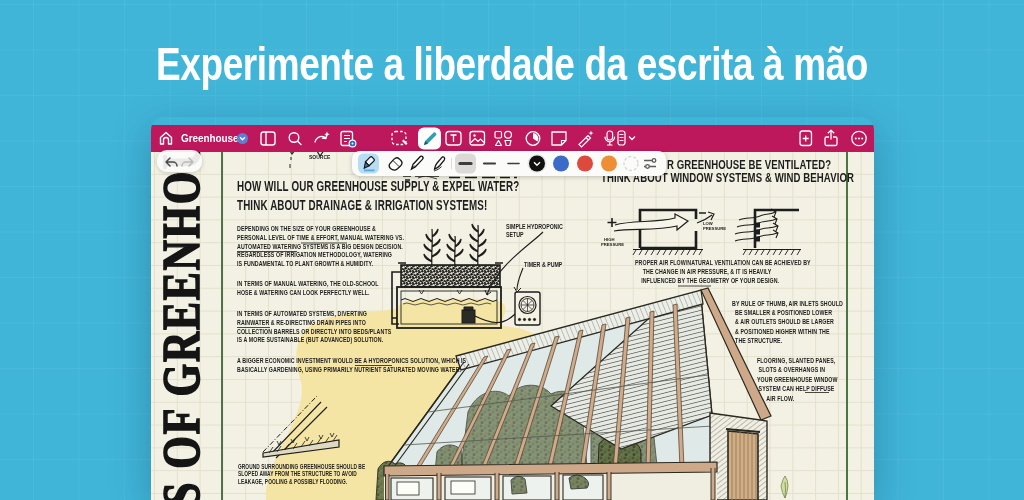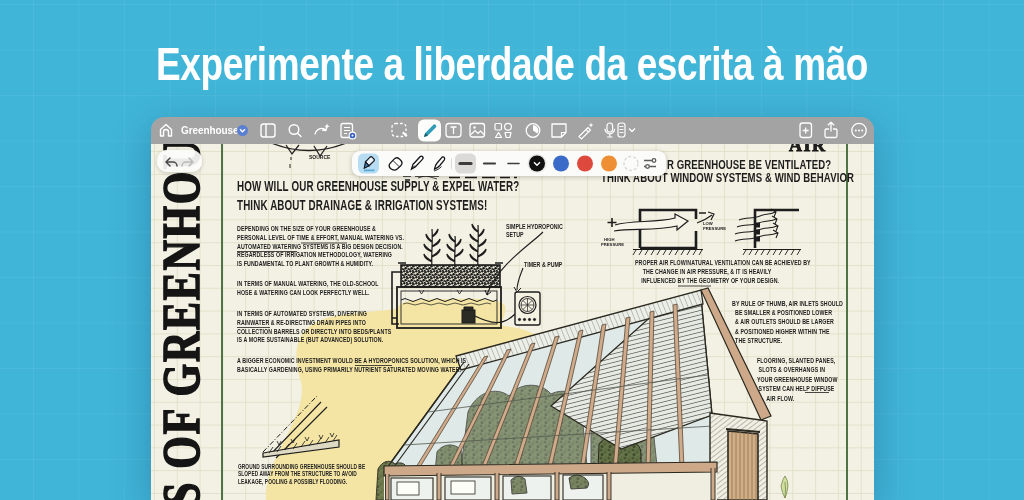--- a/index.html
+++ b/index.html
@@ -10,21 +10,21 @@
       linear-gradient(90deg, rgba(255,255,255,0.05) 1px, transparent 1px);
     background-size:45.5px 45.5px;
     background-position:33px 4px;
     font-family:"Liberation Sans", sans-serif;}
   .headline{position:absolute;left:0;top:36px;width:1024px;text-align:center;
     color:#fff;font-size:47px;font-weight:700;letter-spacing:-0.5px;
     transform:scaleX(0.787);transform-origin:512px 0;}
   .win{position:absolute;left:151px;top:117px;width:723px;height:383px;
     border-radius:13px 13px 0 0;overflow:hidden;
     box-shadow:0 12px 40px rgba(10,40,80,.28);}
-  .tbar{position:absolute;left:0;top:0;width:724px;height:27px;background:#a3a3a3;}
+  .tbar{position:absolute;left:0;top:8px;width:724px;height:27px;background:#be185d;}
   .paper{position:absolute;left:0;top:27px;width:723px;height:356px;
     background-color:#f3f1e3;
     background-image:
       linear-gradient(#e3e0cb 1px, transparent 1px),
       linear-gradient(90deg, #e3e0cb 1px, transparent 1px);
     background-size:22.8px 22.8px;
     background-position:3px 7px;}
   .gline{position:absolute;top:0;width:2px;height:356px;background:#4e7344;}
   .stencil{position:absolute;left:-156px;top:142px;width:380px;height:60px;line-height:54px;
     white-space:nowrap;transform:rotate(-90deg) scaleY(1.25);transform-origin:center;-webkit-text-stroke:1.3px #151515;

